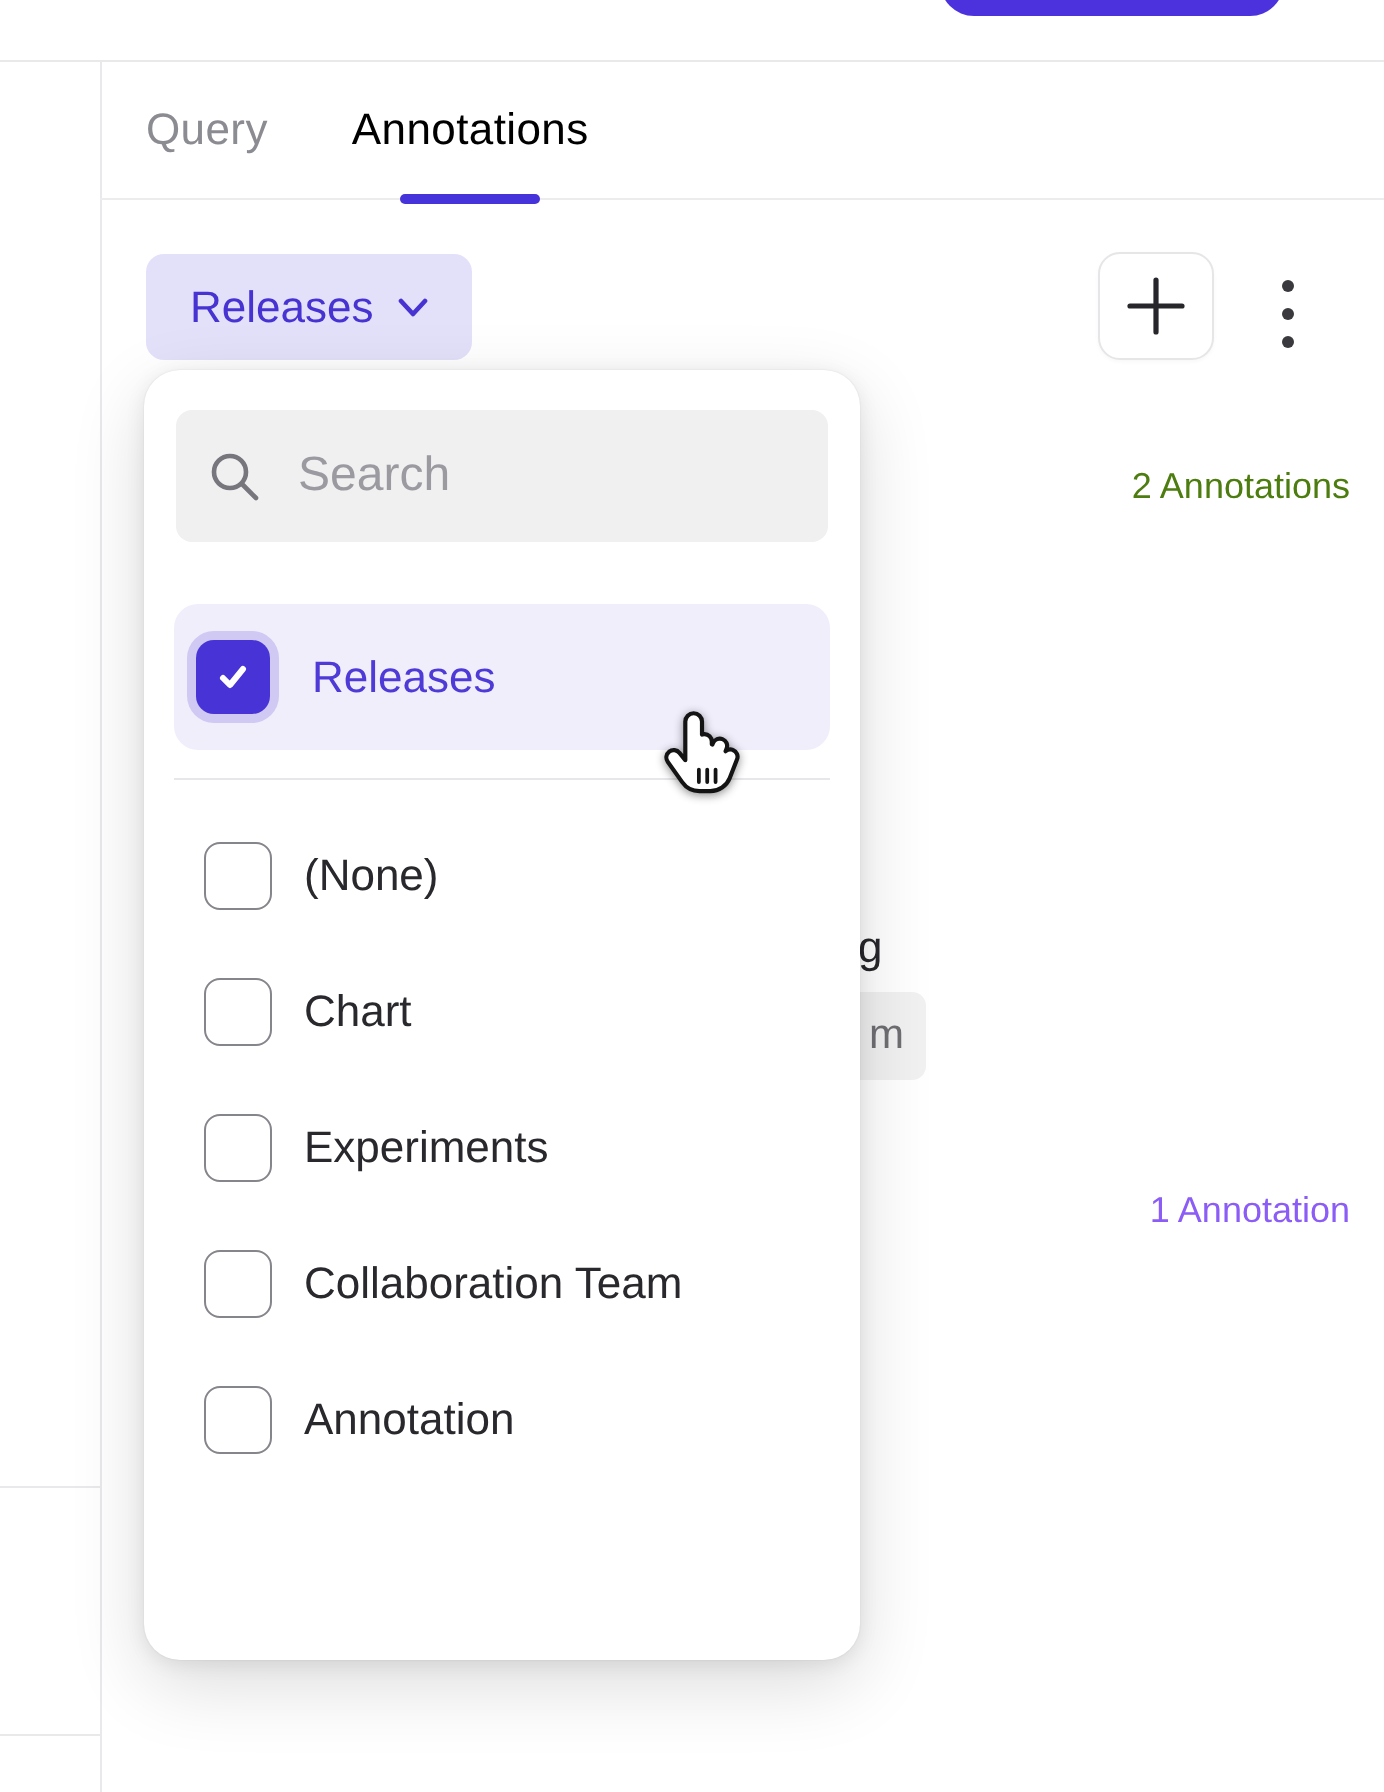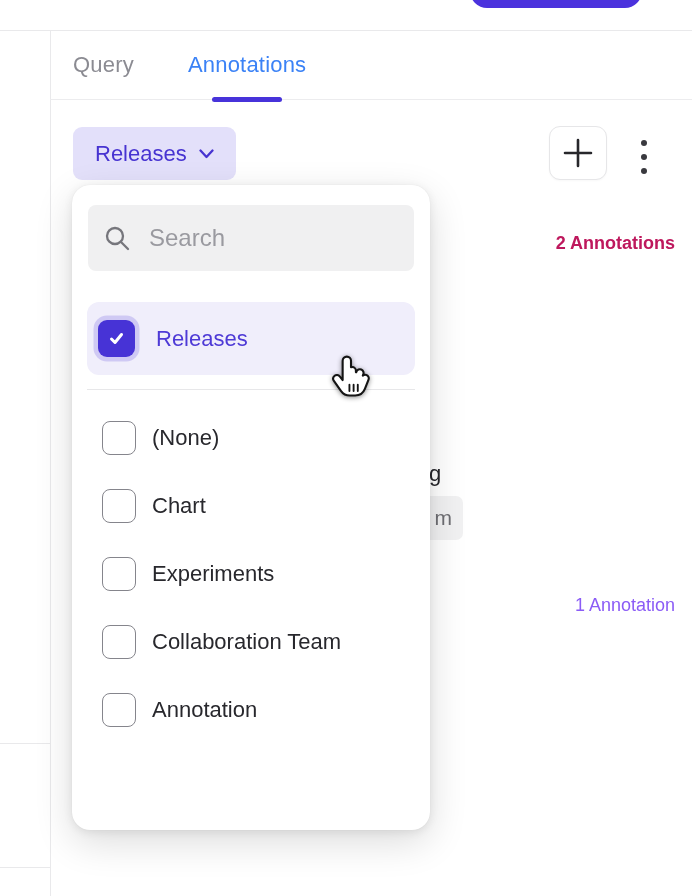--- a/index.html
+++ b/index.html
@@ -22,28 +22,28 @@
   
   .top-divider { left: 0; top: 30px; width: 692px; height: 1px; background: #e9e9eb; }
   .left-vline { left: 50px; top: 30px; width: 1px; height: 866px; background: #e9e9eb; }
   .left-hline-1 { left: 0; top: 743px; width: 50px; height: 1px; background: #e9e9eb; }
   .left-hline-2 { left: 0; top: 867px; width: 50px; height: 1px; background: #e9e9eb; }
 
   
   .tabbar {
     left: 50px; top: 30px; width: 642px; height: 70px;
     border-bottom: 1px solid #ececee;
-    display: flex; align-items: center; gap: 54px; padding-left: 23px;
+    display: flex; align-items: center; gap: 42px; padding-left: 23px;
   }
   .tab {
     position: relative; height: 100%; display: flex; align-items: center;
     font-size: 22px; font-weight: 500; color: #8b8b92; cursor: pointer;
     letter-spacing: .2px;
   }
-  .tab.active { color: #3b82f6; }
+  .tab.active { color: #000000; }
   .tab-underline {
     position: absolute; bottom: -3px; left: 50%; transform: translateX(-50%);
     width: 70px; height: 5px; border-radius: 4px; background: #4733da;
   }
 
   
   .filter-pill {
     left: 73px; top: 127px; height: 53px; padding: 0 22px;
     background: #e3e0fa; border-radius: 9px;
     display: inline-flex; align-items: center; gap: 12px; cursor: pointer;
@@ -56,21 +56,21 @@
     box-shadow: 0 1px 2px rgba(0,0,0,.03);
   }
   .kebab-button {
     left: 634px; top: 134px; width: 20px; height: 46px;
     display: flex; flex-direction: column; align-items: center; justify-content: center;
     gap: 8px; cursor: pointer;
   }
   .kebab-button i { width: 6px; height: 6px; border-radius: 50%; background: #39393e; }
 
   
-  .count-2 { right: 17px; top: 232px; font-size: 18px; line-height: 22px; color: #be185d; font-weight: bold; }
+  .count-2 { right: 17px; top: 232px; font-size: 18px; line-height: 22px; color: #4d7c0f; }
   .count-1 { right: 17px; top: 594px; font-size: 18px; line-height: 22px; color: #8b5cf6; }
 
   
   .frag-text { left: 429px; top: 461px; font-size: 22px; color: #26262b; z-index: 1; }
   .frag-tag {
     left: 414px; top: 496px; width: 49px; height: 44px; z-index: 1;
     background: #f1f1f2; border-radius: 7px;
     display: flex; align-items: center; justify-content: flex-end;
     padding-right: 11px; font-size: 21px; color: #6e6e73;
   }

